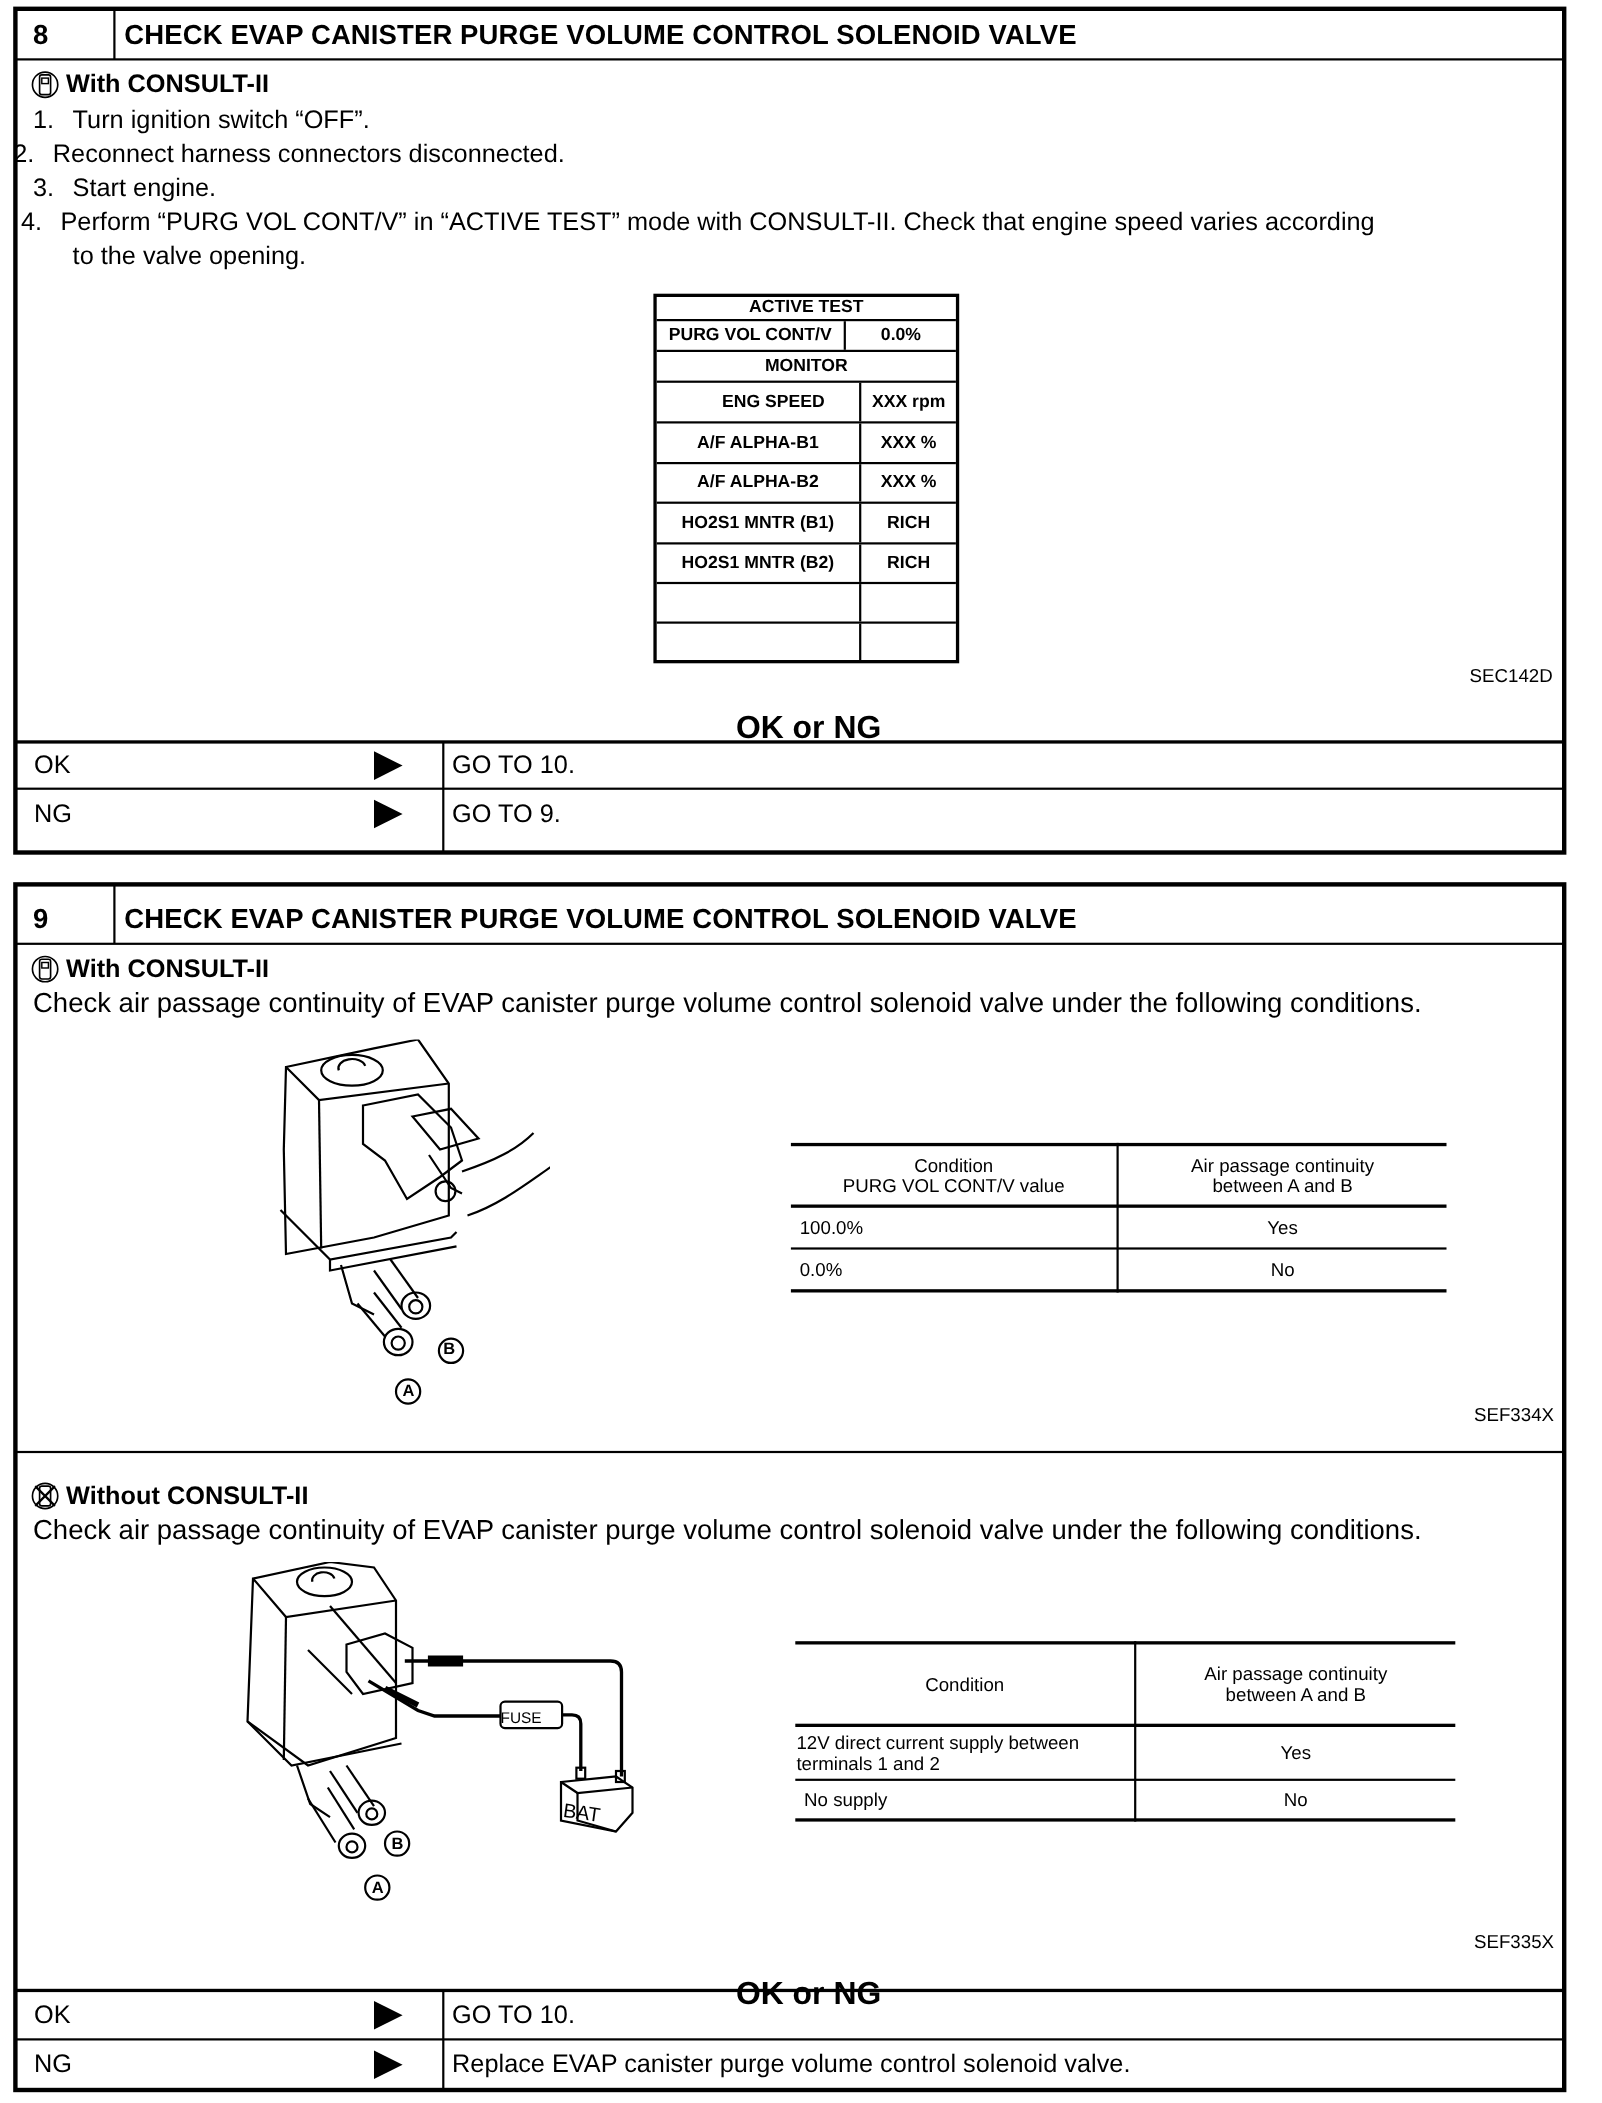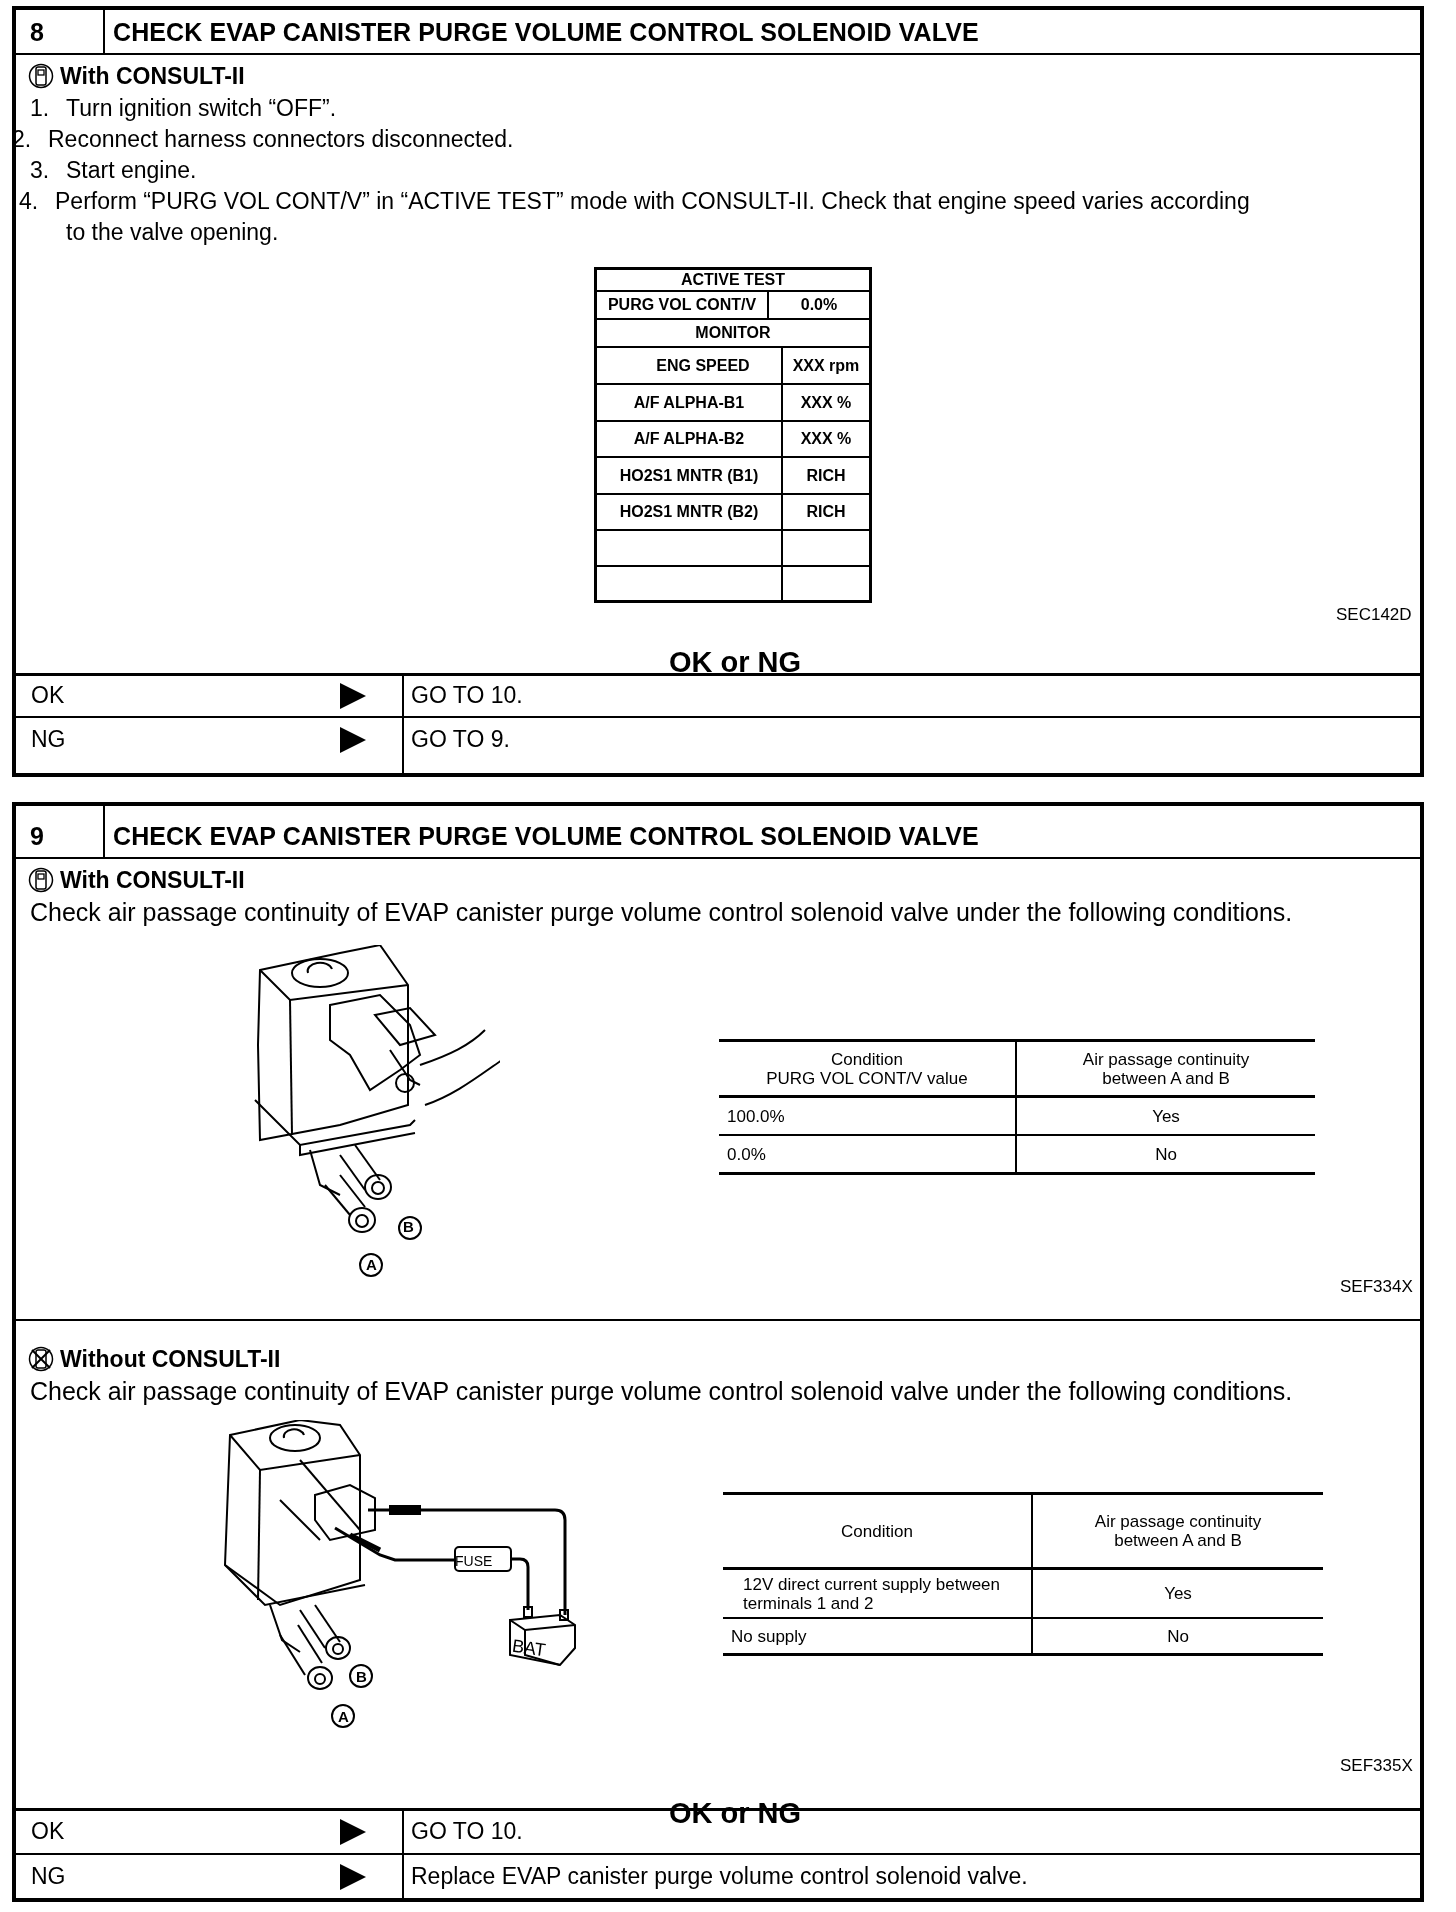--- a/index.html
+++ b/index.html
@@ -5,21 +5,21 @@
   html, body { margin:0; padding:0; background:#ffffff; }
   body { width:1456px; height:1912px; position:relative; overflow:hidden;
          font-family:"Liberation Sans", sans-serif; color:#000; }
   .abs { position:absolute; }
   .box { position:absolute; border:4px solid #000; box-sizing:border-box; background:#fff; }
   .hline { position:absolute; height:2px; background:#000; }
   .hline.thick { height:3px; }
   .vline { position:absolute; width:2px; background:#000; }
   .sec-num { position:absolute; font-weight:bold; font-size:25px; }
   .sec-title { position:absolute; font-weight:bold; font-size:25px; letter-spacing:0.1px; white-space:nowrap; }
-  .sub-head { position:absolute; font-weight:bold; font-size:23px; display:flex; gap:6px; white-space:nowrap; }
+  .sub-head { position:absolute; font-weight:bold; font-size:23px; display:flex; align-items:center; gap:6px; white-space:nowrap; }
   .body-text { position:absolute; font-size:25px; white-space:nowrap; line-height:31px; }
   .step { position:absolute; font-size:23px; white-space:nowrap; }
   .step-num { display:inline-block; width:36px; }
   .ref { position:absolute; font-size:17px; }
   .okng { position:absolute; font-weight:bold; font-size:29px; }
   .row-label { position:absolute; font-size:23px; }
   .row-arrow { position:absolute; width:0; height:0; border-top:13px solid transparent; border-bottom:13px solid transparent; border-left:26px solid #000; }
   .row-value { position:absolute; font-size:23px; white-space:nowrap; }
   
   .at { position:absolute; left:594px; top:267px; width:278px; border:3px solid #000; box-sizing:border-box;
@@ -257,21 +257,21 @@
   <div class="hline thick" style="left:0; top:161px; width:600px;"></div>
   <div class="vline" style="left:308px; top:0; height:164px;"></div>
 
   <div class="ct-cell center" style="left:0; top:3px; width:308px; height:72px; flex-direction:column; justify-content:center;">
     <span>Condition</span>
   </div>
   <div class="ct-cell center" style="left:310px; top:3px; width:290px; height:72px; flex-direction:column; justify-content:center;">
     <span>Air passage continuity</span>
     <span>between A and B</span>
   </div>
-  <div class="ct-cell" style="left:20px; top:78px; width:300px; height:47px; flex-direction:column; align-items:flex-start; justify-content:center;">
+  <div class="ct-cell" style="left:1px; top:78px; width:300px; height:47px; flex-direction:column; align-items:flex-start; justify-content:center;">
     <span>12V direct current supply between</span>
     <span>terminals 1 and 2</span>
   </div>
   <div class="ct-cell center" style="left:310px; top:78px; width:290px; height:47px;">Yes</div>
   <div class="ct-cell" style="left:8px; top:127px; width:300px; height:34px;">No supply</div>
   <div class="ct-cell center" style="left:310px; top:127px; width:290px; height:34px;">No</div>
 </div>
 
 <div class="ref" style="left:1340px; top:1756px;">SEF335X</div>
 <div class="okng" style="left:669px; top:1797px;">OK or NG</div>

